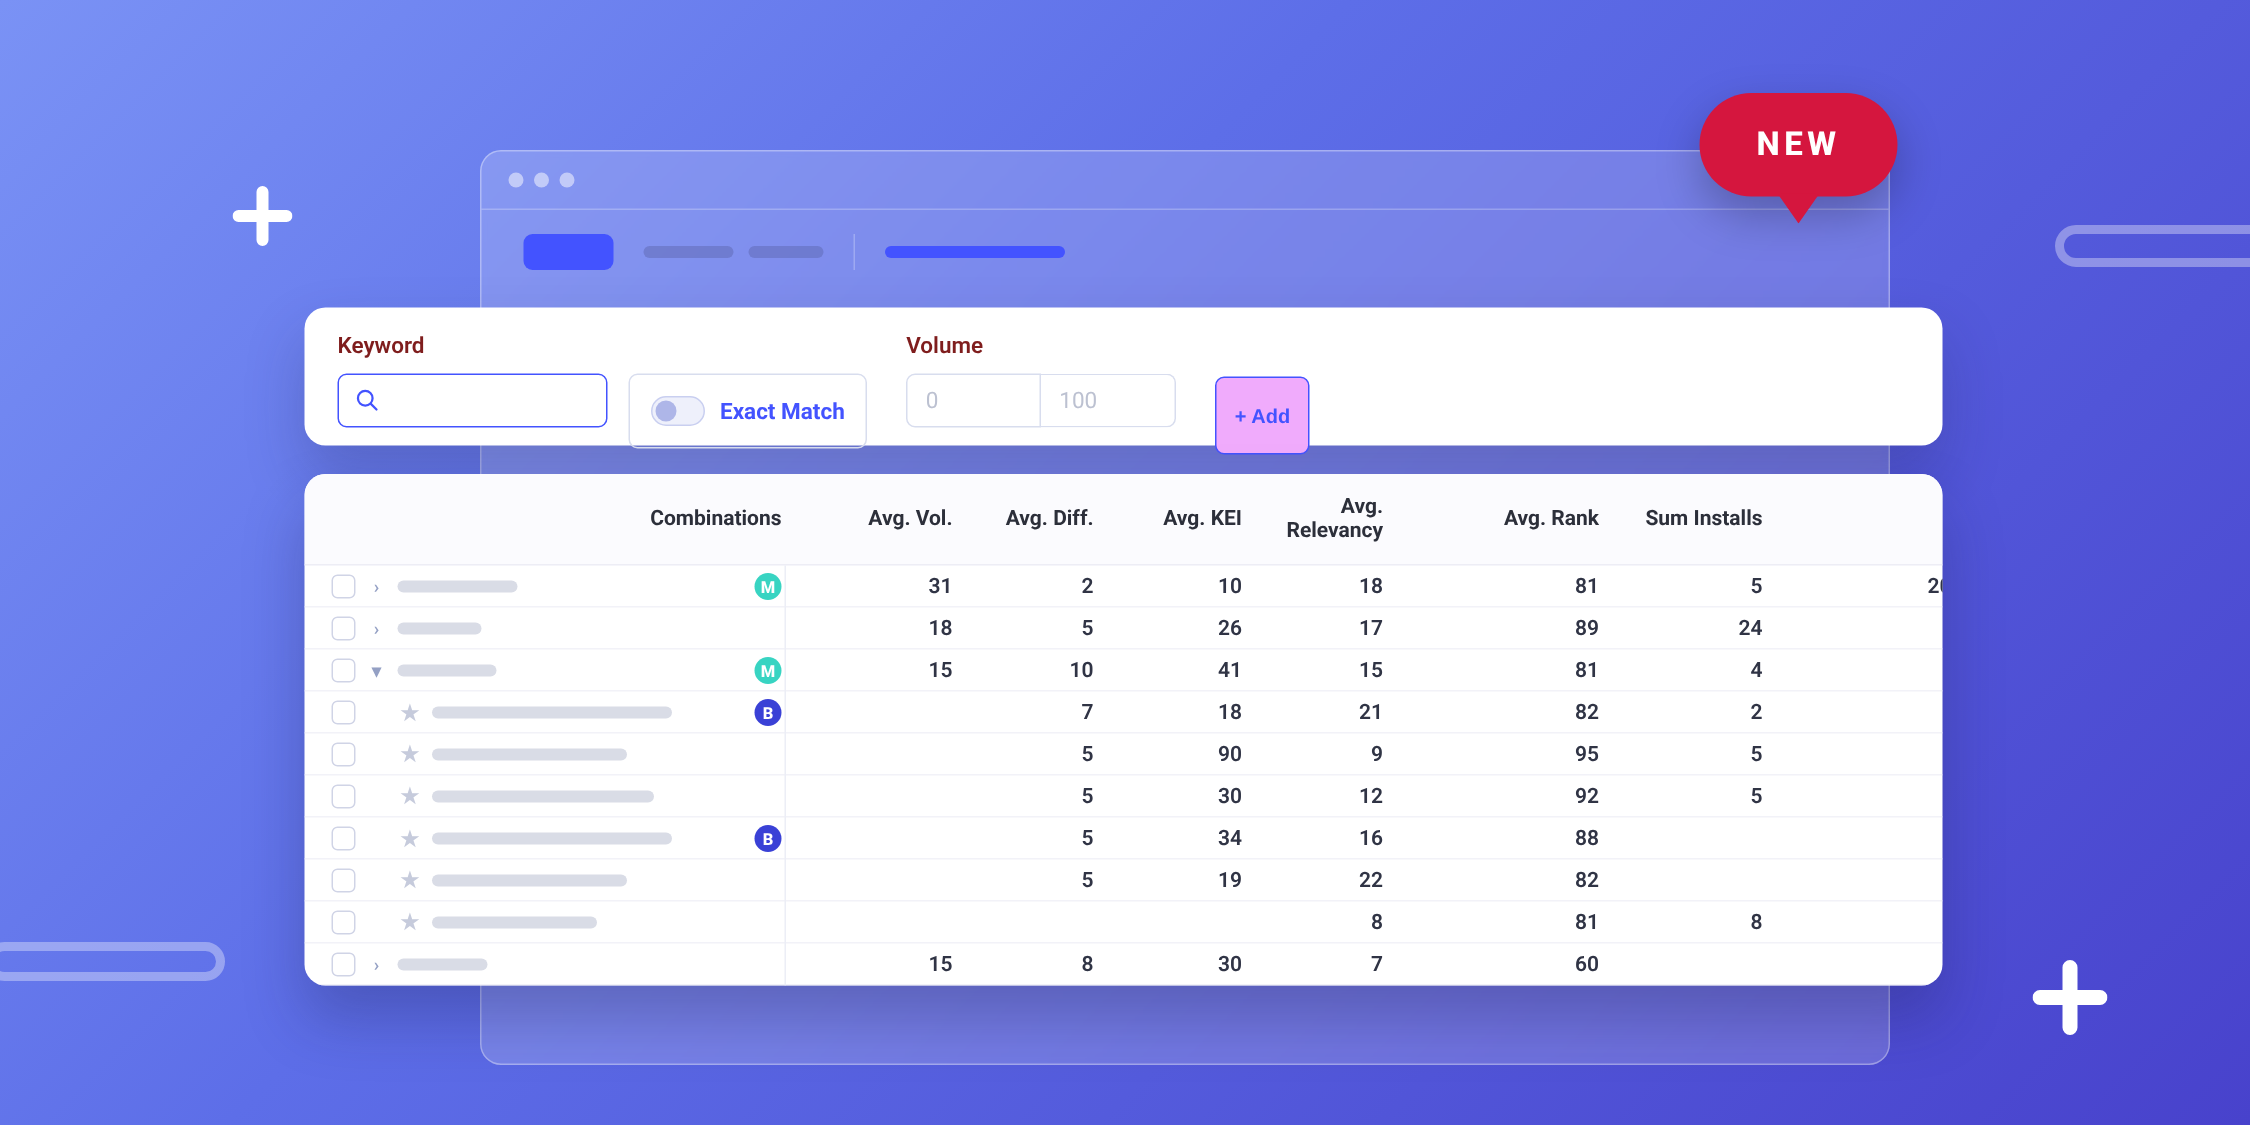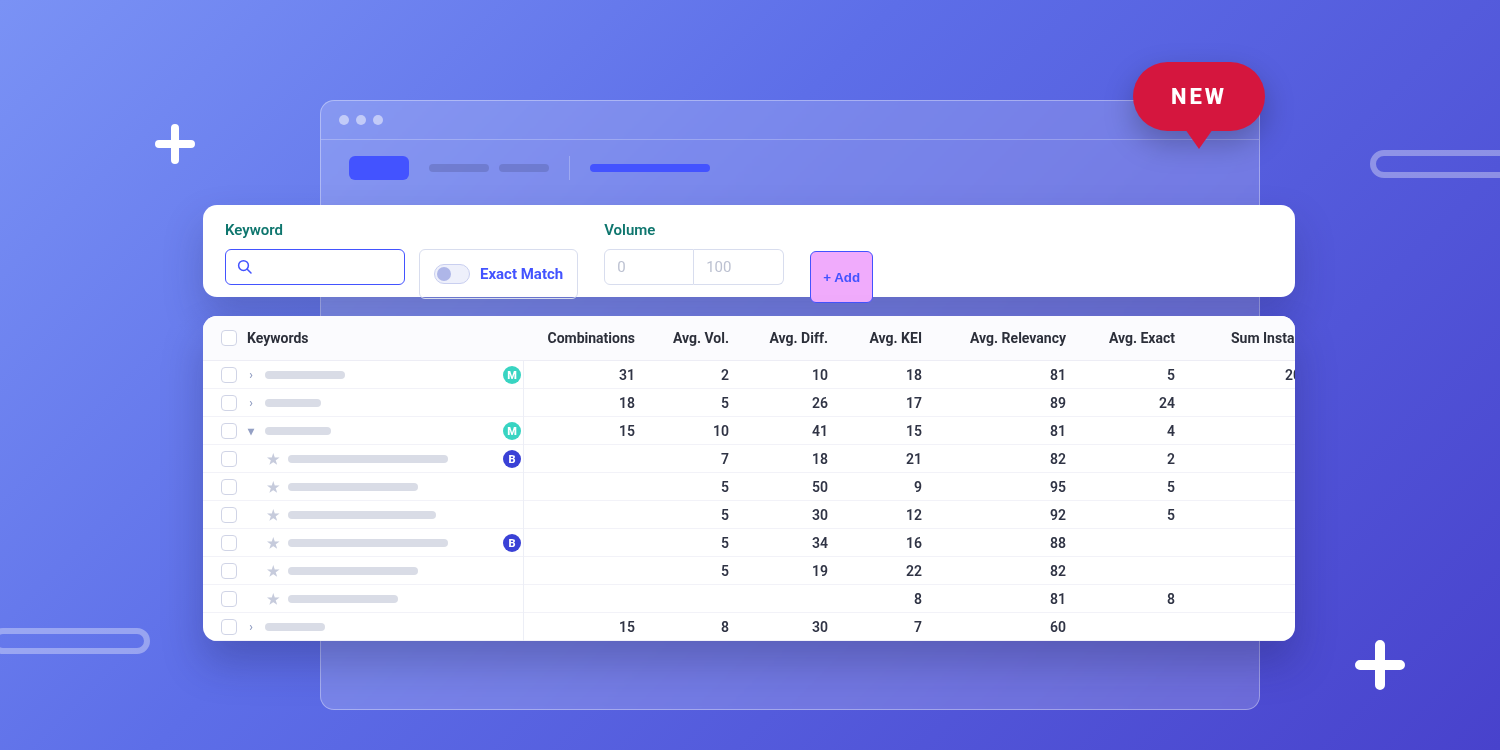--- a/index.html
+++ b/index.html
@@ -39,21 +39,21 @@
     width:0; height:0; border-left:14px solid transparent; border-right:14px solid transparent;
     border-top:20px solid #d5163e; border-radius:3px;
   }
   
   .filter-card {
     position:absolute; left:203px; top:205px; width:1092px; height:92px;
     background:#fff; border-radius:14px; box-shadow:0 20px 38px rgba(40,40,90,0.25);
     display:flex; align-items:flex-start; padding:16px 22px 0; gap:26px; color:#2c2f3a; font-size:15px;
   }
   .filter-group { display:flex; flex-direction:column; gap:10px; }
-  .filter-label { font-weight:600; color:#0f766e; }
+  .filter-label { font-weight:600; color:#7f1d1d; }
   .kw-input {
     width:180px; height:36px; border:1.5px solid #4353ff; border-radius:6px;
     display:flex; align-items:center; padding:0 10px; color:#4353ff;
   }
   .toggle-wrap {
     height:50px; border:1.5px solid #d8ddee; border-radius:6px; display:flex; align-items:center; padding:0 14px; gap:10px;
   }
   .toggle {
     width:36px; height:20px; border-radius:999px; background:#eef0fb; border:1.5px solid #c9cff0;
     position:relative;
@@ -167,30 +167,26 @@
 
 
   <div class="filter-group" style="justify-content:flex-end;">
     <div style="height:20px;"></div>
     <button class="add-btn">+ Add</button>
   </div>
 </div>
 
 <div class="table-card">
   <div class="thead">
-    <div class="th first">
-      <span class="chk"></span>
-      <span>Keywords</span>
-    </div>
     <div class="th">Combinations</div>
     <div class="th">Avg. Vol.</div>
     <div class="th">Avg. Diff.</div>
     <div class="th">Avg. KEI</div>
     <div class="th">Avg. Relevancy</div>
-    <div class="th">Avg. Exact</div>
+    <div class="th">Avg. Rank</div>
     <div class="th">Sum Installs</div>
   </div>
   <div class="table-body" id="table-body">
     <div class="sep"></div>
   <div class="trow">
         <div class="td first">
           <span class="chk"></span>
           <span class="caret">›</span>
           <span class="skel" style="width: 80px;"></span>
           <span class="badge-circ badge-M">M</span>
@@ -250,21 +246,21 @@
       </div>
       <div class="trow">
         <div class="td first">
           <span class="chk"></span>
           <span style="width: 14px;"></span>
           <span class="star">★</span>
           <span class="skel" style="width: 130px;"></span>
         </div>
         <div class="td"></div>
         <div class="td">5</div>
-        <div class="td">50</div>
+        <div class="td">90</div>
         <div class="td">9</div>
         <div class="td">95</div>
         <div class="td">5</div>
         <div class="td">0</div>
       </div>
       <div class="trow">
         <div class="td first">
           <span class="chk"></span>
           <span style="width: 14px;"></span>
           <span class="star">★</span>

